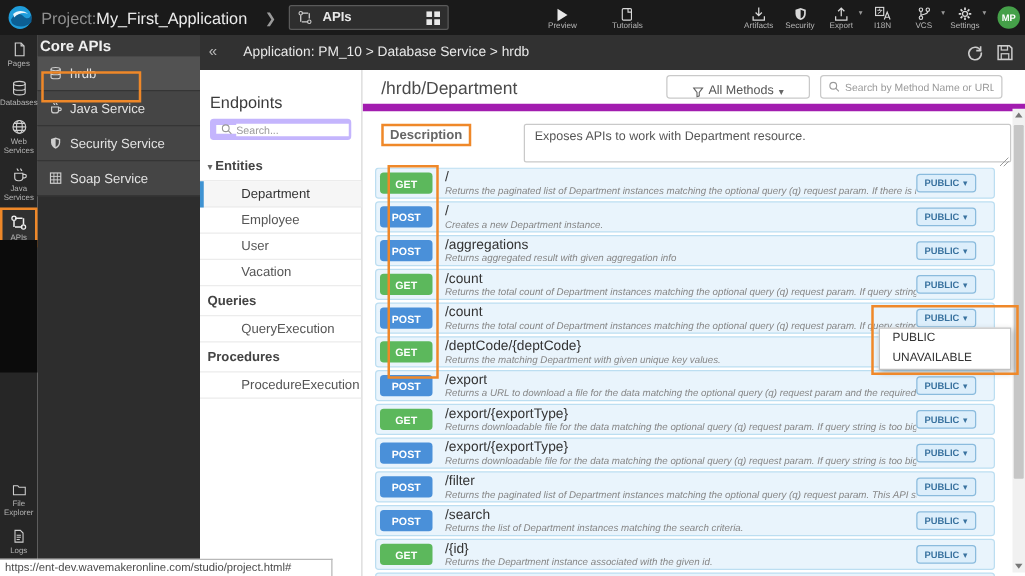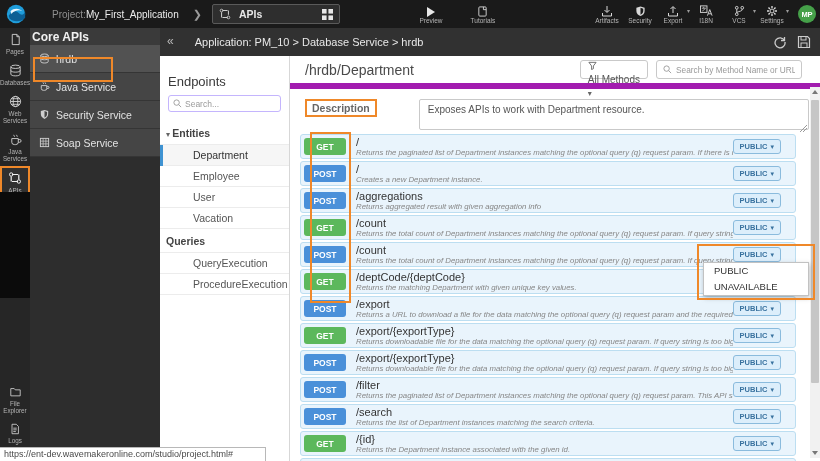--- a/index.html
+++ b/index.html
@@ -3,21 +3,21 @@
 <meta charset="utf-8">
 <style>
   * { margin:0; padding:0; box-sizing:border-box; }
   html,body { width:820px; height:461px; overflow:hidden; font-family:"Liberation Sans","DejaVu Sans",sans-serif; background:#fff; }
   body { position:relative; }
   svg { display:block; }
 
   
   .topbar { position:absolute; left:0; top:0; width:820px; height:28px; background:#1a1a1a; display:flex; align-items:center; z-index:20; }
   .logo { width:22px; height:22px; margin:0 6px 0 5px; }
-  .project { font-size:10px; white-space:nowrap;margin-left:19px; }
+  .project { font-size:13px; white-space:nowrap; }
   .project .plabel { color:#8f8f8f; }
   .project .pname { color:#ececec; }
   .tb-chev { color:#9a9a9a; font-size:11px; margin:0 10px 0 14px; }
   .tool-pill { width:128px; height:20px; background:#2e2e2e; border:1px solid #5a5a5a; border-radius:2px; display:flex; align-items:center; padding:0 6px; }
   .tool-pill .pill-label { color:#e8e8e8; font-size:10.5px; font-weight:bold; margin-left:8px; flex:1; }
   .tb-item { display:flex; flex-direction:column; align-items:center; justify-content:center; color:#b5b5b5; font-size:6.5px; line-height:7px; position:relative; min-width:26px; cursor:pointer; }
   .tb-item .ticon { height:13px; display:flex; align-items:flex-end; justify-content:center; color:#d8d8d8; }
   .tb-item.has-caret::after { content:"▾"; position:absolute; right:-4px; top:4px; font-size:6px; color:#9a9a9a; }
   .tb-preview { margin-left:78px; }
   .tb-tutorials { margin-left:26px; }
@@ -45,34 +45,34 @@
   
   .app-header { position:absolute; left:160px; top:28px; width:660px; height:28px; background:#313131; display:flex; align-items:center; z-index:8; }
   .collapse-btn { color:#b9b9b9; font-size:12px; padding:0 7px 2px; cursor:pointer; }
   .breadcrumb { color:#e8e8e8; font-size:11px; margin-left:14px; }
   .hdr-actions { margin-left:auto; display:flex; align-items:center; gap:10px; margin-right:9px; color:#cccccc; }
   .hdr-actions .hbtn { cursor:pointer; }
 
   
   .endpoints { position:absolute; left:160px; top:56px; width:130px; height:405px; background:#fff; border-right:1px solid #d7d7d7; z-index:7; }
   .ep-title { font-size:13px; color:#3a3a3a; padding:18px 8px 4px; }
-  .ep-search { margin:2px 8px 9px; height:17px; border:1px solid #c4b5fd; border-radius:3px; display:flex; align-items:center; padding:0 4px; gap:3px; background:#fff; }
+  .ep-search { margin:2px 8px 9px; height:17px; border:5px solid #c4b5fd; border-radius:3px; display:flex; align-items:center; padding:0 4px; gap:3px; background:#fff; }
   .ep-search input { border:none; outline:none; width:90px; font-size:8.5px; color:#555; font-family:inherit; }
   .ep-search input::placeholder { color:#9a9a9a; }
   .ep-section { font-size:10.5px; font-weight:bold; color:#444; padding:6px 6px 5px; border-bottom:1px solid #ececec; }
   .ep-section.with-caret::before { content:"▾ "; font-size:8px; color:#666; }
   .ep-item { height:21px; line-height:21px; font-size:10.5px; color:#555; padding-left:33px; border-bottom:1px solid #ececec; cursor:pointer; position:relative; }
   .ep-item[data-selected="true"] { background:#f6f6f6; color:#333; }
   .ep-item[data-selected="true"]::before { content:""; position:absolute; left:0; top:0; width:3px; height:21px; background:#3f93d2; }
 
   
   .main { position:absolute; left:290px; top:56px; width:530px; height:405px; background:#fff; z-index:6; }
   .main-header { height:33px; display:flex; align-items:center; border-bottom:6px solid #a21caf; }
   .main-title { font-size:14px; color:#4a4a4a; padding-left:15px; flex:1; }
-  .methods-btn { height:19px; border:1px solid #c9c9c9; border-radius:3px; background:#fff; display:flex; align-items:flex-start; gap:4px; padding:0 7px; font-size:10px; color:#555; margin-right:8px; cursor:pointer;flex-direction:column; }
+  .methods-btn { height:19px; border:1px solid #c9c9c9; border-radius:3px; background:#fff; display:flex; align-items:flex-end; gap:4px; padding:0 20px; font-size:10px; color:#555; margin-right:8px; cursor:pointer; }
   .methods-btn::after { content:"▾"; font-size:8px; color:#666; }
   .main-search { width:146px; height:19px; border:1px solid #c9c9c9; border-radius:3px; display:flex; align-items:center; gap:4px; padding:0 6px; margin-right:18px; background:#fff; }
   .main-search input { border:none; outline:none; width:120px; font-size:8.3px; color:#555; font-family:inherit; }
   .main-search input::placeholder { color:#999; }
 
   .desc-row { display:flex; align-items:flex-start; padding:10px 0 0 15px; }
   .desc-label { display:inline-block; border:2px solid #ef8829; font-size:10.5px; font-weight:bold; color:#666; padding:1px 5px; }
   .desc-box { margin-left:42px; width:390px; height:31px; border:1px solid #c9c9c9; border-radius:2px; font-size:10px; color:#555; padding:4px 8px; resize:none; font-family:inherit; position:relative; background:#fff; }
   .desc-wrap { position:relative; }
   .resize-grip { position:absolute; right:2px; bottom:2px; width:7px; height:7px; pointer-events:none;
@@ -384,20 +384,21 @@
 
       <div class="ep-item">User</div>
 
       <div class="ep-item">Vacation</div>
     </div>
   <div class="ep-section">Queries</div>
   <div>
 
       <div class="ep-item">QueryExecution</div>
     </div>
+  <div class="ep-section">Procedures</div>
   <div>
 
       <div class="ep-item">ProcedureExecution</div>
     </div>
 </div>
 
 <div class="main">
   <div class="main-header">
     <div class="main-title">/hrdb/Department</div>
     <div class="methods-btn">

